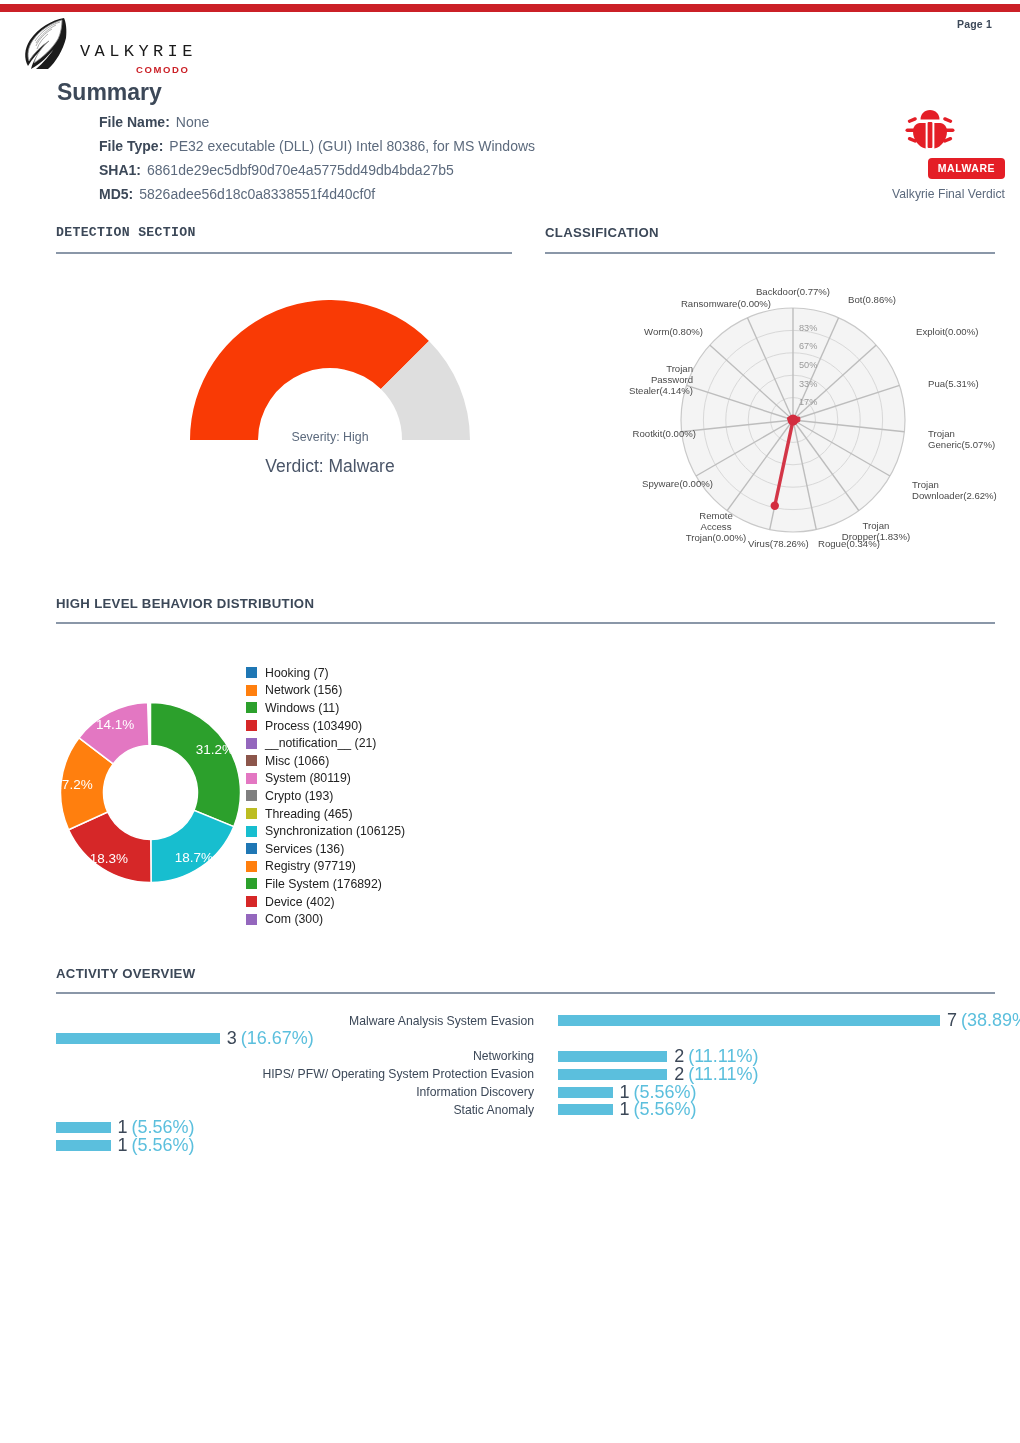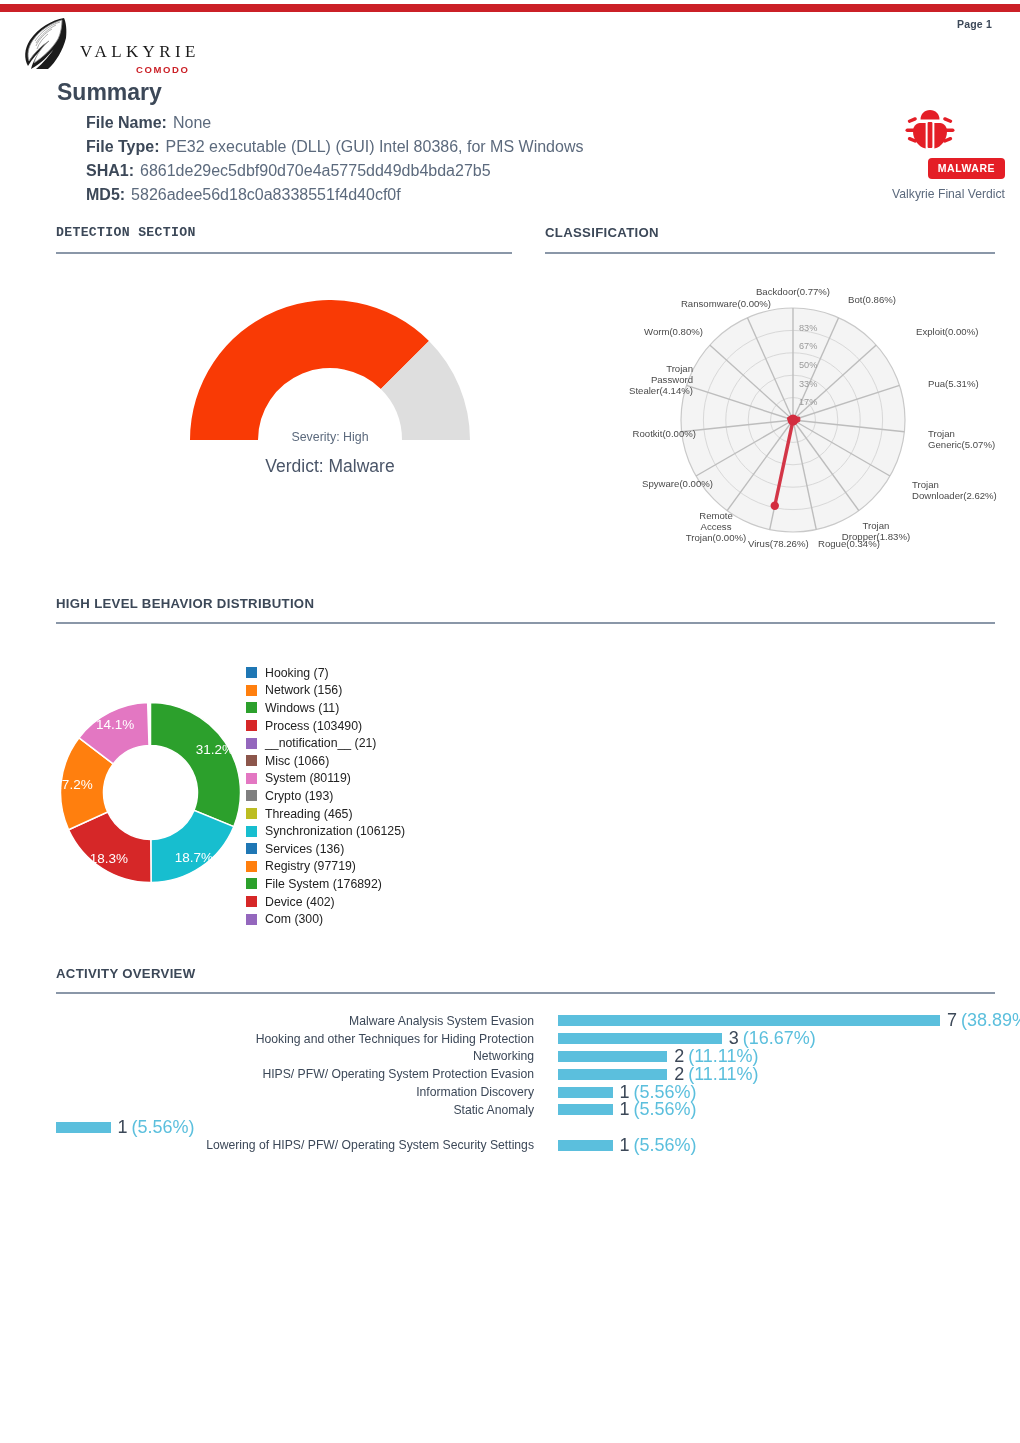--- a/index.html
+++ b/index.html
@@ -37,21 +37,21 @@
   
   .logo-wrap {
     position: absolute;
     left: 18px; top: 12px;
     width: 160px; height: 62px;
   }
   .logo-wing { position: absolute; left: 0; top: 0; }
   .logo-text {
     position: absolute;
     left: 62px; top: 30px;
-    font-family: Liberation Serif, serif;
+    font-family: Liberation Mono, monospace;
     font-size: 17px;
     letter-spacing: 4.4px;
     color: #1a1a1a;
   }
   .logo-sub {
     position: absolute;
     left: 118px; top: 52px;
     font-size: 9.5px;
     font-weight: bold;
     letter-spacing: 1.6px;
@@ -61,22 +61,22 @@
   
   .summary-title {
     position: absolute;
     left: 57px; top: 79px;
     font-size: 23px;
     font-weight: bold;
     color: #3c4858;
   }
   .meta {
     position: absolute;
-    left: 62px;
-    font-size: 16px;
+    left: 75px;
+    font-size: 14px;
     white-space: nowrap;
     padding-left: 24px;
   }
   .meta .k { font-weight: bold; color: #3c4858; }
   .meta .v { color: #5c6a7d; margin-left: 6px; font-weight: normal; }
   .meta-0 { top: 114px; }
   .meta-1 { top: 138px; }
   .meta-2 { top: 162px; }
   .meta-3 { top: 186px; }
 
@@ -391,21 +391,20 @@
     </div>
   </div>
 
 <div class="activity" id="activity-list">
     <div class="act-row">
       <div class="act-label">Malware Analysis System Evasion</div>
       <div class="act-bar" style="width: 382px; background: rgb(91, 191, 221);"></div>
       <div class="act-val"><span>7</span><span class="act-pct">(38.89%)</span></div>
     </div>
     <div class="act-row">
-      <div class="act-label">Hooking and other Techniques for Hiding Protection</div>
       <div class="act-bar" style="width: 163.714px; background: rgb(91, 191, 221);"></div>
       <div class="act-val"><span>3</span><span class="act-pct">(16.67%)</span></div>
     </div>
     <div class="act-row">
       <div class="act-label">Networking</div>
       <div class="act-bar" style="width: 109.143px; background: rgb(91, 191, 221);"></div>
       <div class="act-val"><span>2</span><span class="act-pct">(11.11%)</span></div>
     </div>
     <div class="act-row">
       <div class="act-label">HIPS/ PFW/ Operating System Protection Evasion</div>
@@ -420,17 +419,16 @@
     <div class="act-row">
       <div class="act-label">Static Anomaly</div>
       <div class="act-bar" style="width: 54.5714px; background: rgb(91, 191, 221);"></div>
       <div class="act-val"><span>1</span><span class="act-pct">(5.56%)</span></div>
     </div>
     <div class="act-row">
       <div class="act-bar" style="width: 54.5714px; background: rgb(91, 191, 221);"></div>
       <div class="act-val"><span>1</span><span class="act-pct">(5.56%)</span></div>
     </div>
     <div class="act-row">
-      <div class="act-label">Lowering of HIPS/ PFW/ Operating System Security Settings</div>
       <div class="act-bar" style="width: 54.5714px; background: rgb(91, 191, 221);"></div>
       <div class="act-val"><span>1</span><span class="act-pct">(5.56%)</span></div>
     </div>
   </div>
 
 </body></html>

